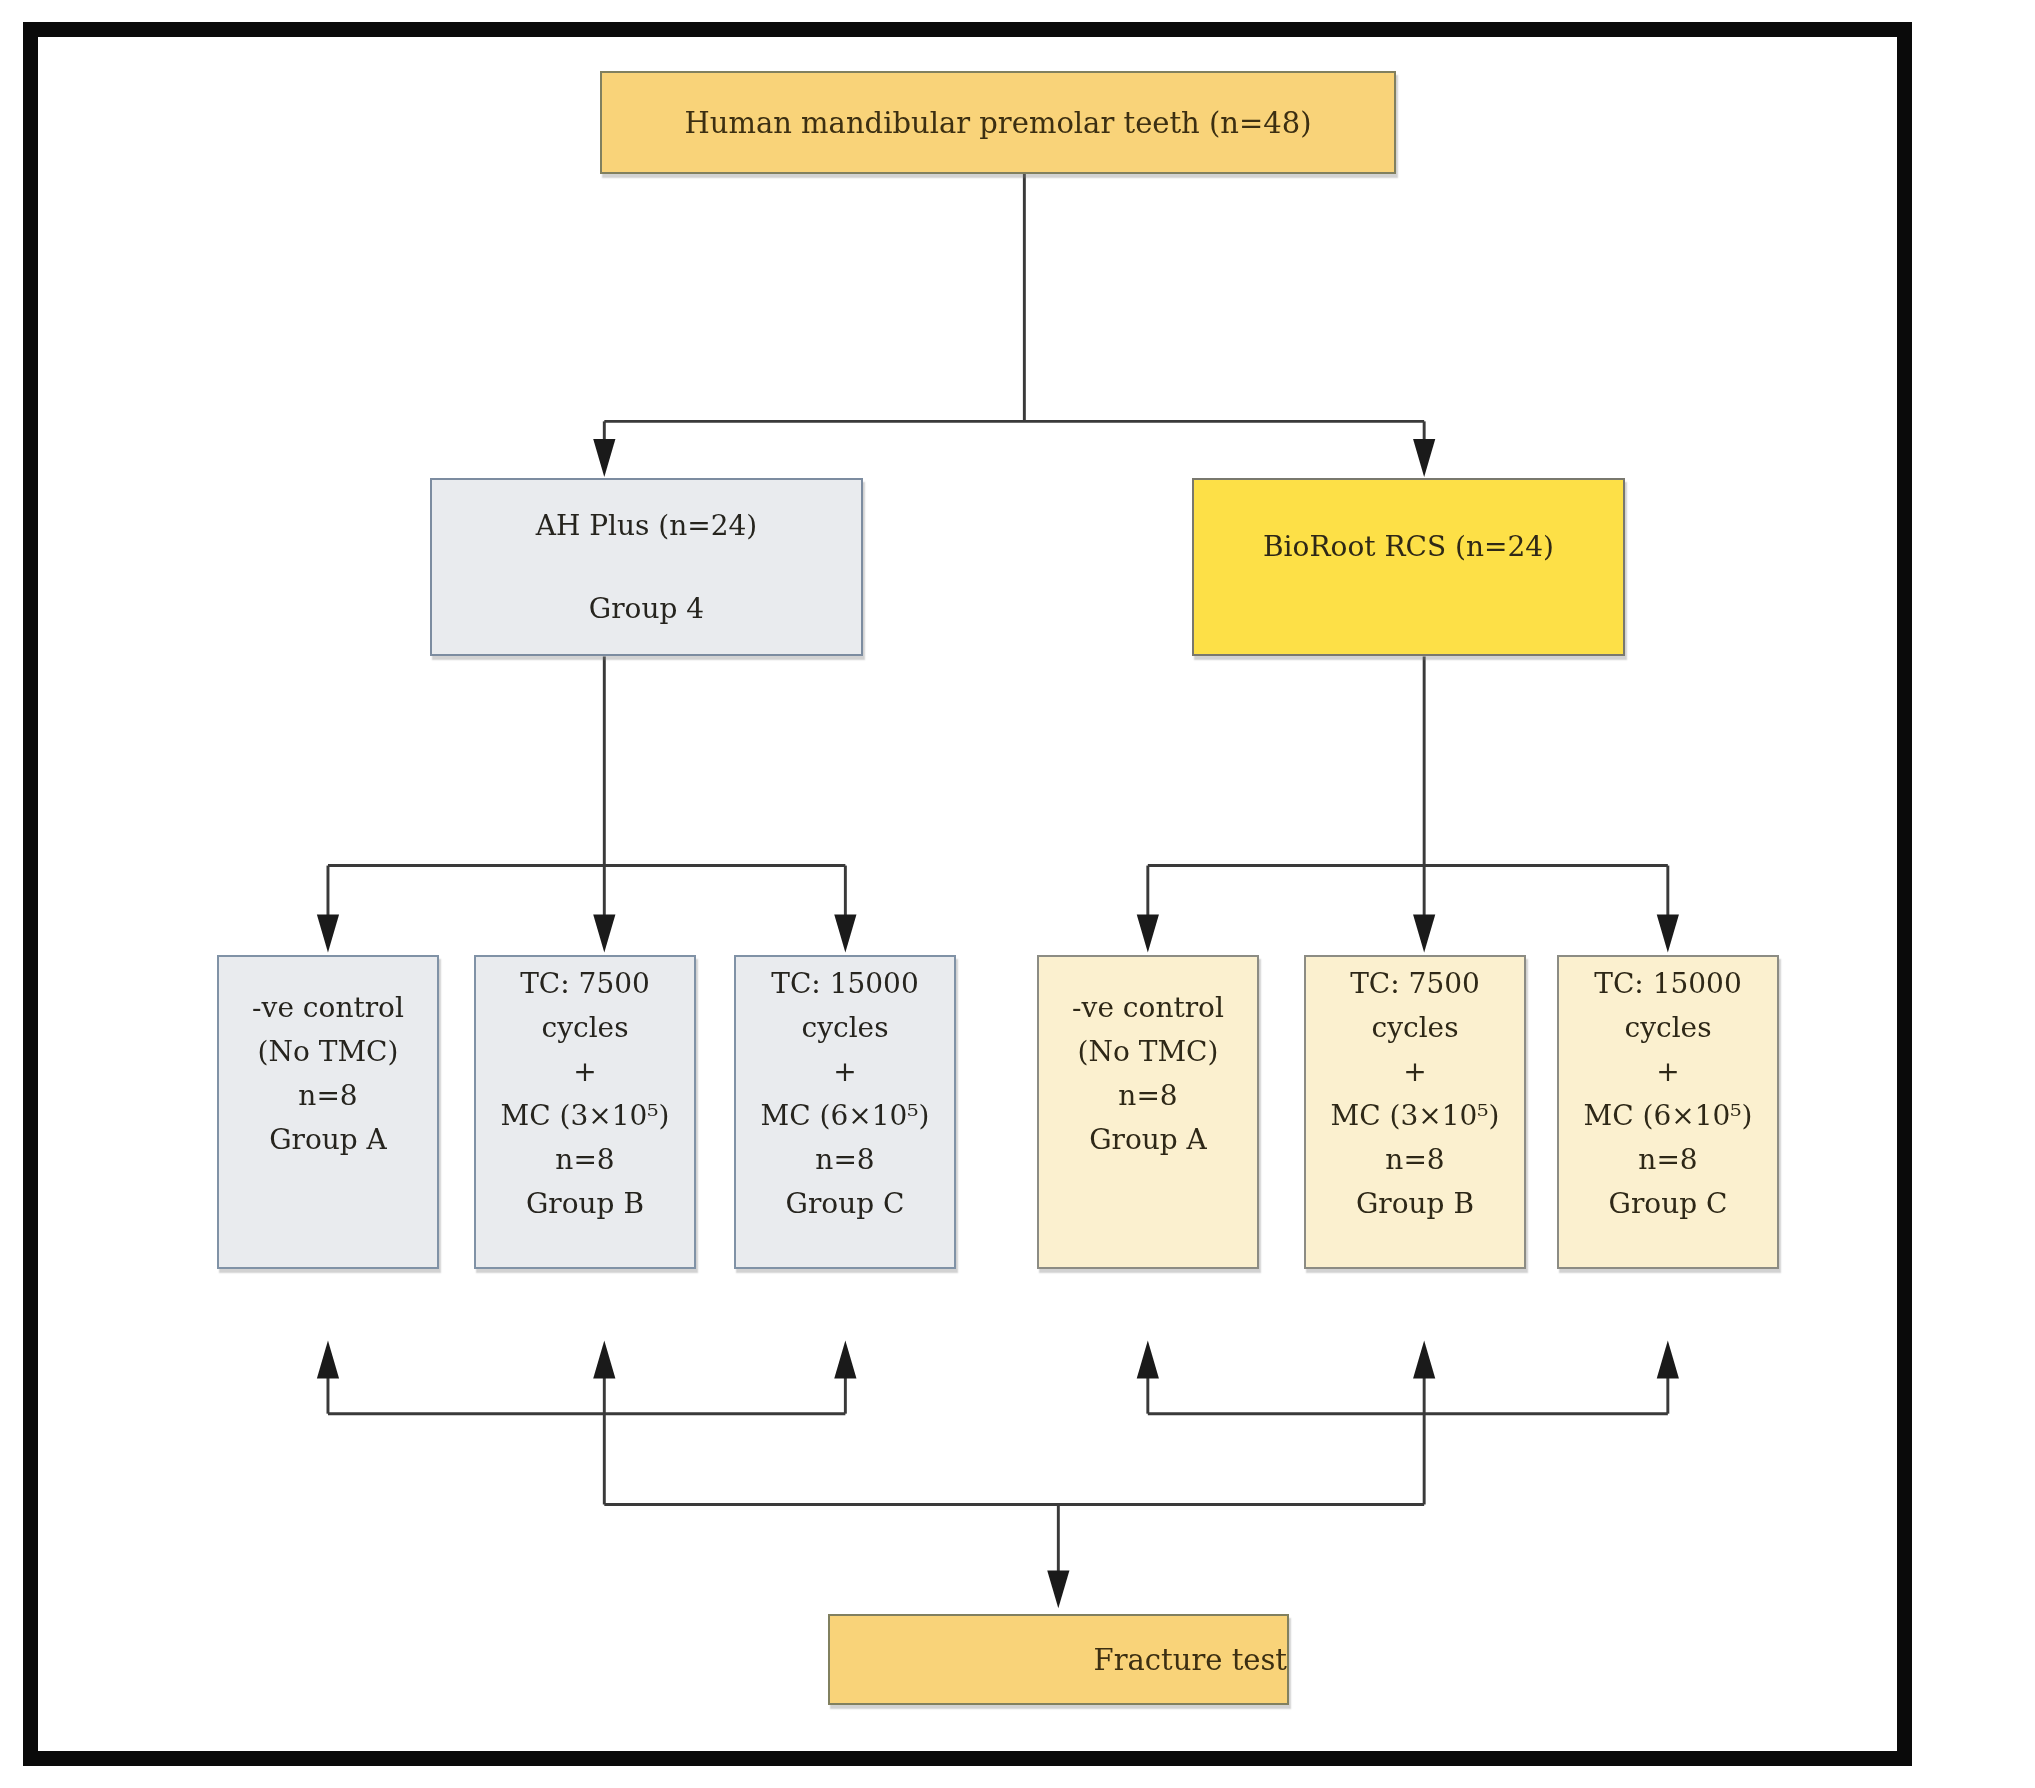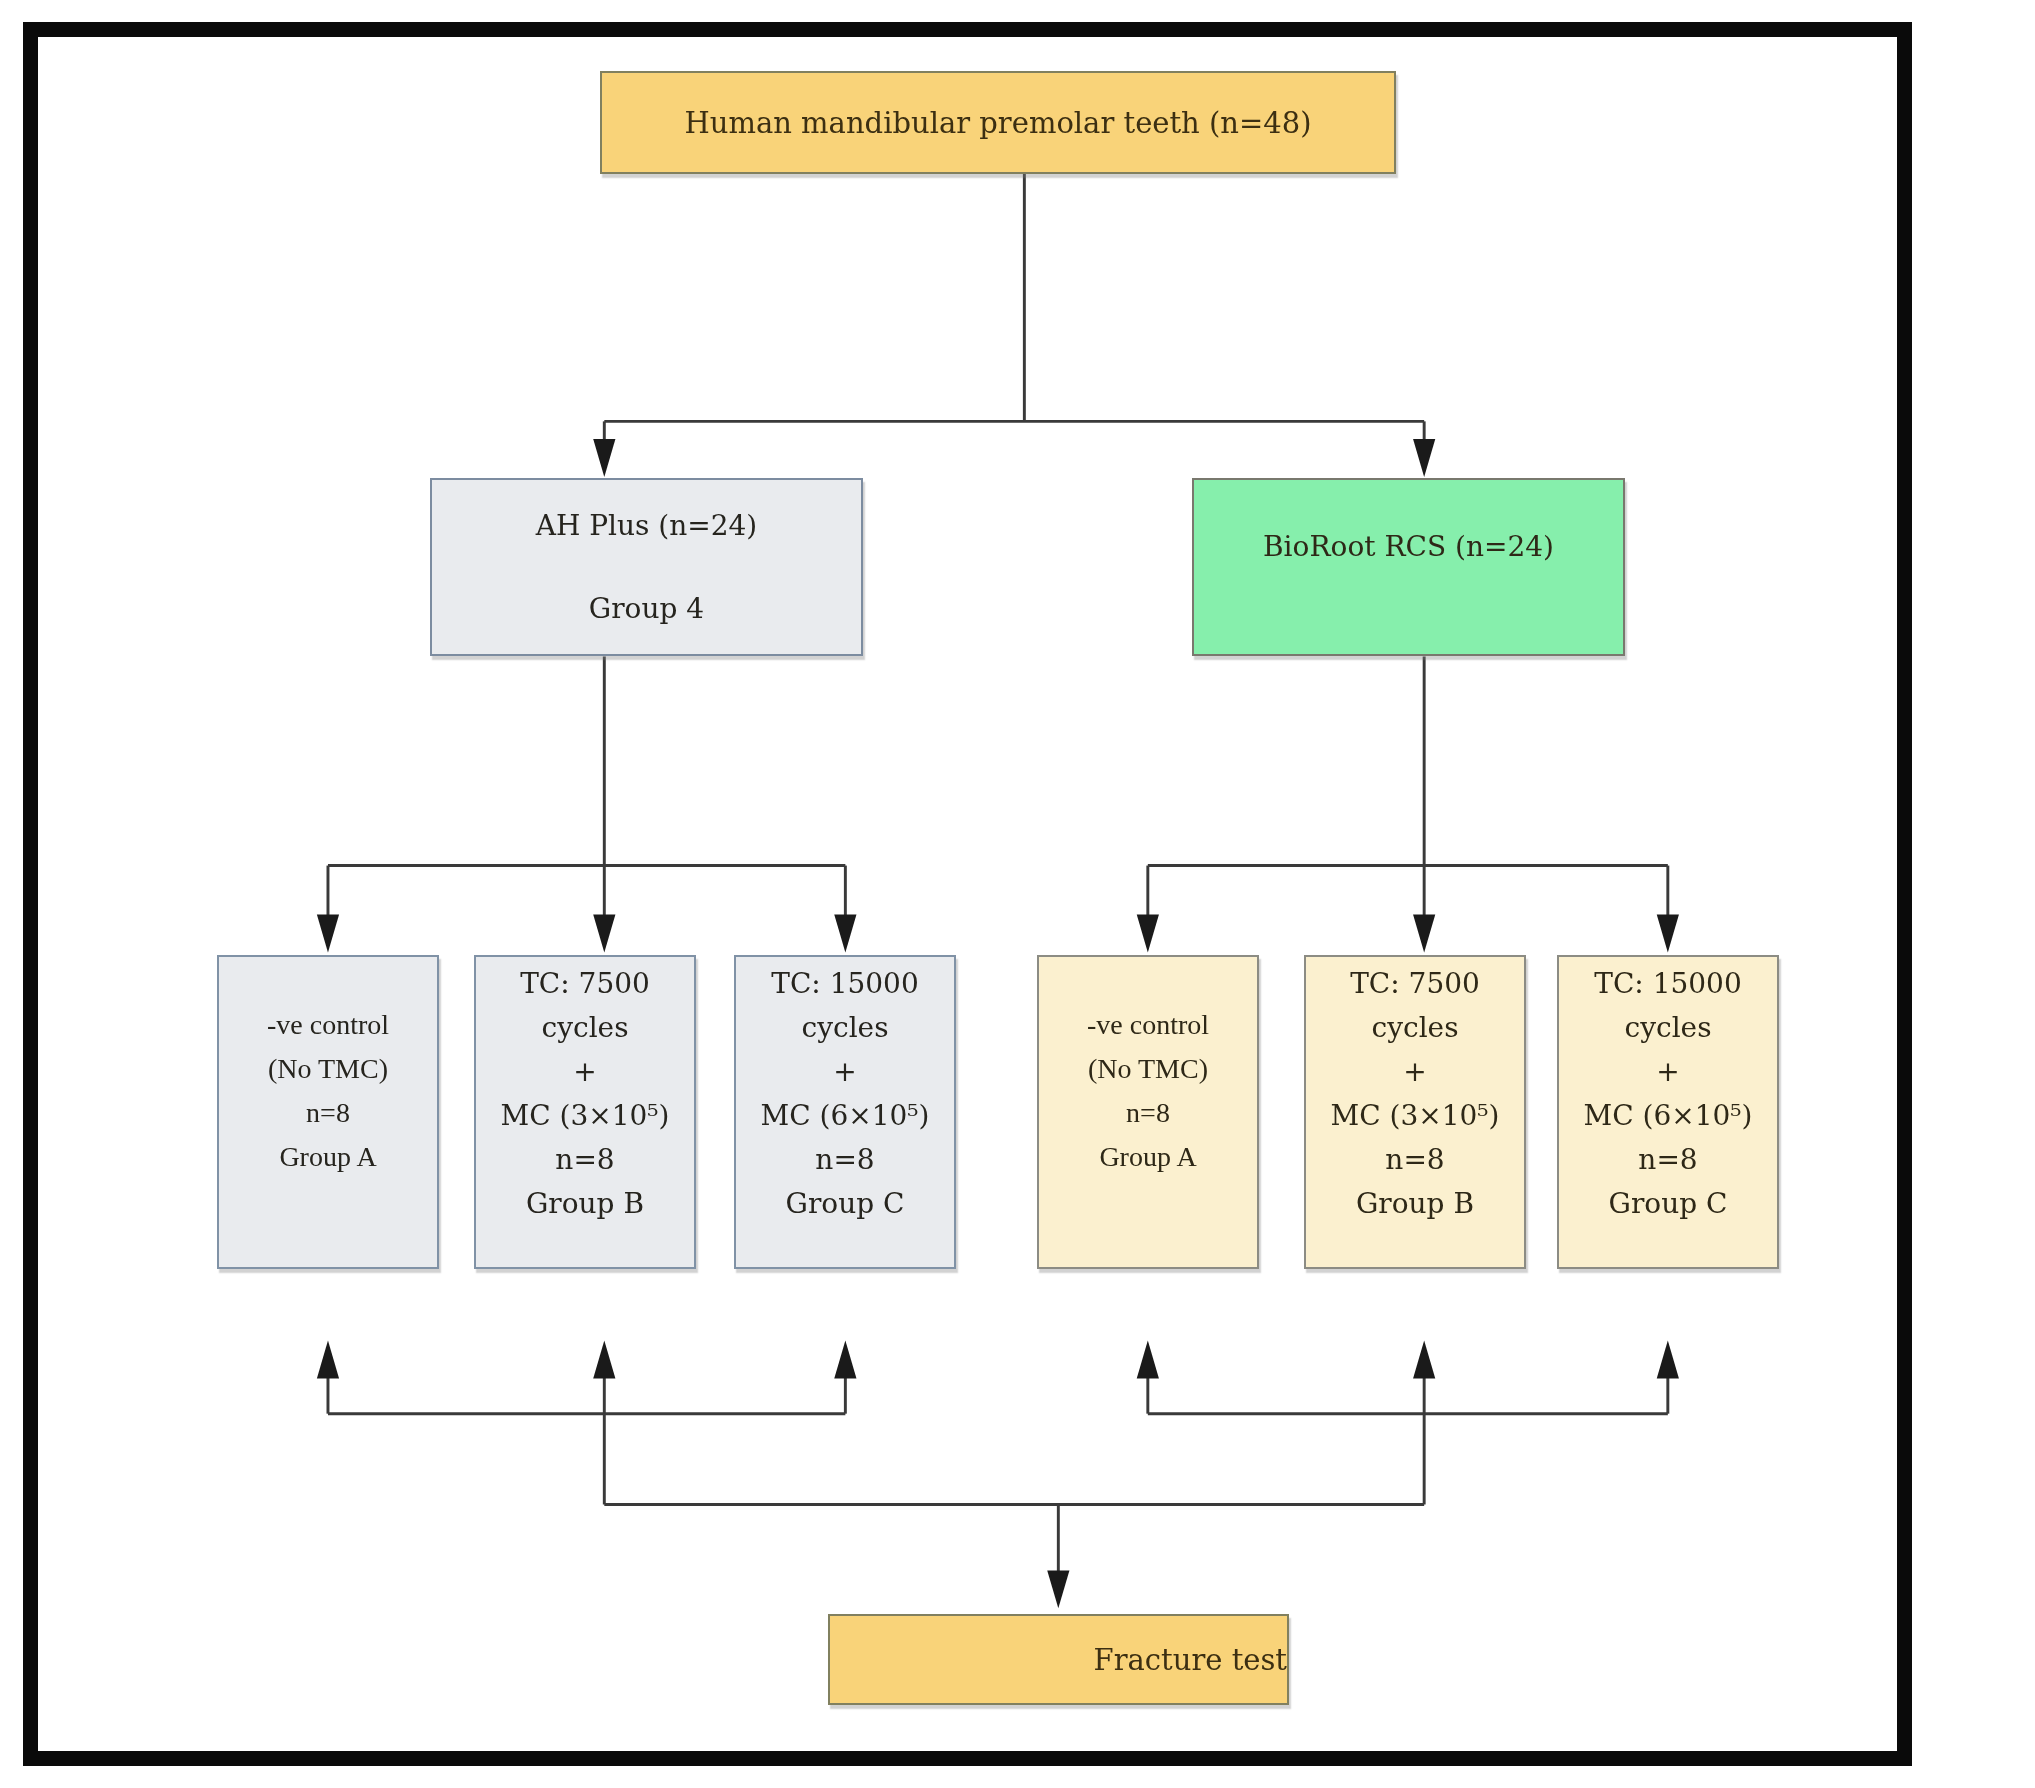--- a/index.html
+++ b/index.html
@@ -4,30 +4,30 @@
 <style>
   html,body{margin:0;padding:0;background:#ffffff;}
   body{width:2035px;height:1788px;position:relative;font-family:"DejaVu Serif", serif;}
   .canvas{position:absolute;left:0;top:0;width:1935px;height:1788px;background:#ffffff;overflow:hidden;}
   .frame{position:absolute;left:23px;top:21.6px;right:23px;bottom:21.6px;border:15px solid #0a0a0a;background:transparent;}
   svg.connectors{position:absolute;left:0;top:0;width:2035px;height:1788px;}
   .box{position:absolute;box-sizing:border-box;display:flex;align-items:center;justify-content:center;
        text-align:center;box-shadow:2px 3.9px 1.3px rgba(125,125,125,0.35);}
   .gold{background:#F9D379;border:2.6px solid #81805F;color:#3C2F12;}
   .grayb{background:#E9EBEE;border:2.6px solid #7C8CA0;color:#26241E;}
-  .creamb{background:#86efac;border:2.6px solid #79786E;color:#2E2817;}
+  .creamb{background:#fde047;border:2.6px solid #79786E;color:#2E2817;}
   .leaf{align-items:flex-start;}
   .leaf.grayb{border-color:#8092A6;}
   .leaf.creamb{background:#FBF0CF;border-color:#8C8C84;}
   .node-title{font-size:29px;}
   .group-inner{display:block;width:100%;}
   .group-inner .ttl{display:block;font-size:28px;line-height:42px;}
   .group-inner .gap{display:block;height:41px;}
   .lines{display:block;width:100%;padding-top:5px;}
-  .lines.pad4{padding-top:46px;font-family:Liberation Serif, serif;}
+  .lines.pad4{padding-top:29px;}
   .ln{display:block;font-size:28px;line-height:44px;}
   .fr-label{font-size:29px;}
 </style>
 </head>
 <body>
 
 <div class="canvas">
 
   <div class="frame"></div>
 

